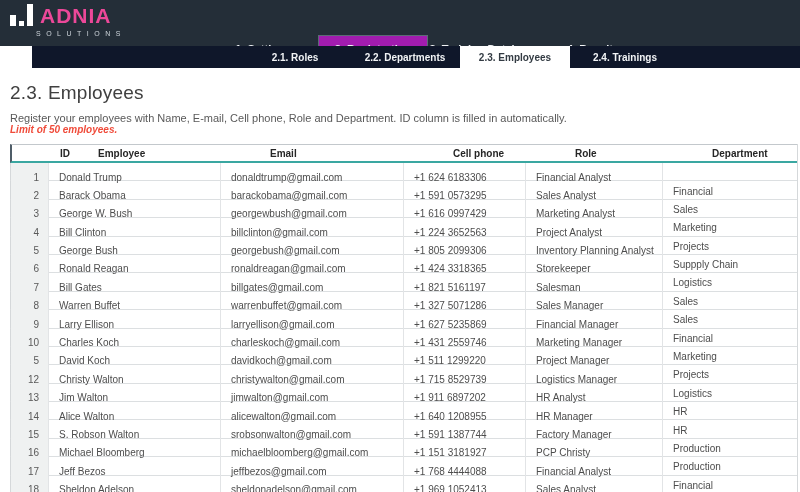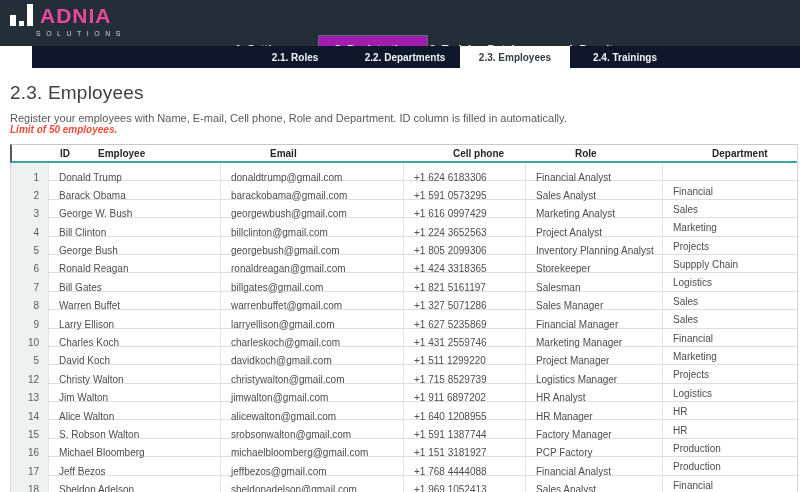--- a/index.html
+++ b/index.html
@@ -243,21 +243,21 @@
           <div class="tcell">srobsonwalton@gmail.com</div>
           <div class="tcell">+1 591 1387744</div>
           <div class="tcell">Factory Manager</div>
           <div class="tcell">Production</div>
         </div>
         <div class="trow">
           <div class="tcell id">16</div>
           <div class="tcell">Michael Bloomberg</div>
           <div class="tcell">michaelbloomberg@gmail.com</div>
           <div class="tcell">+1 151 3181927</div>
-          <div class="tcell">PCP Factory</div>
+          <div class="tcell">PCP Christy</div>
           <div class="tcell">Production</div>
         </div>
         <div class="trow">
           <div class="tcell id">17</div>
           <div class="tcell">Jeff Bezos</div>
           <div class="tcell">jeffbezos@gmail.com</div>
           <div class="tcell">+1 768 4444088</div>
           <div class="tcell">Financial Analyst</div>
           <div class="tcell">Financial</div>
         </div>

